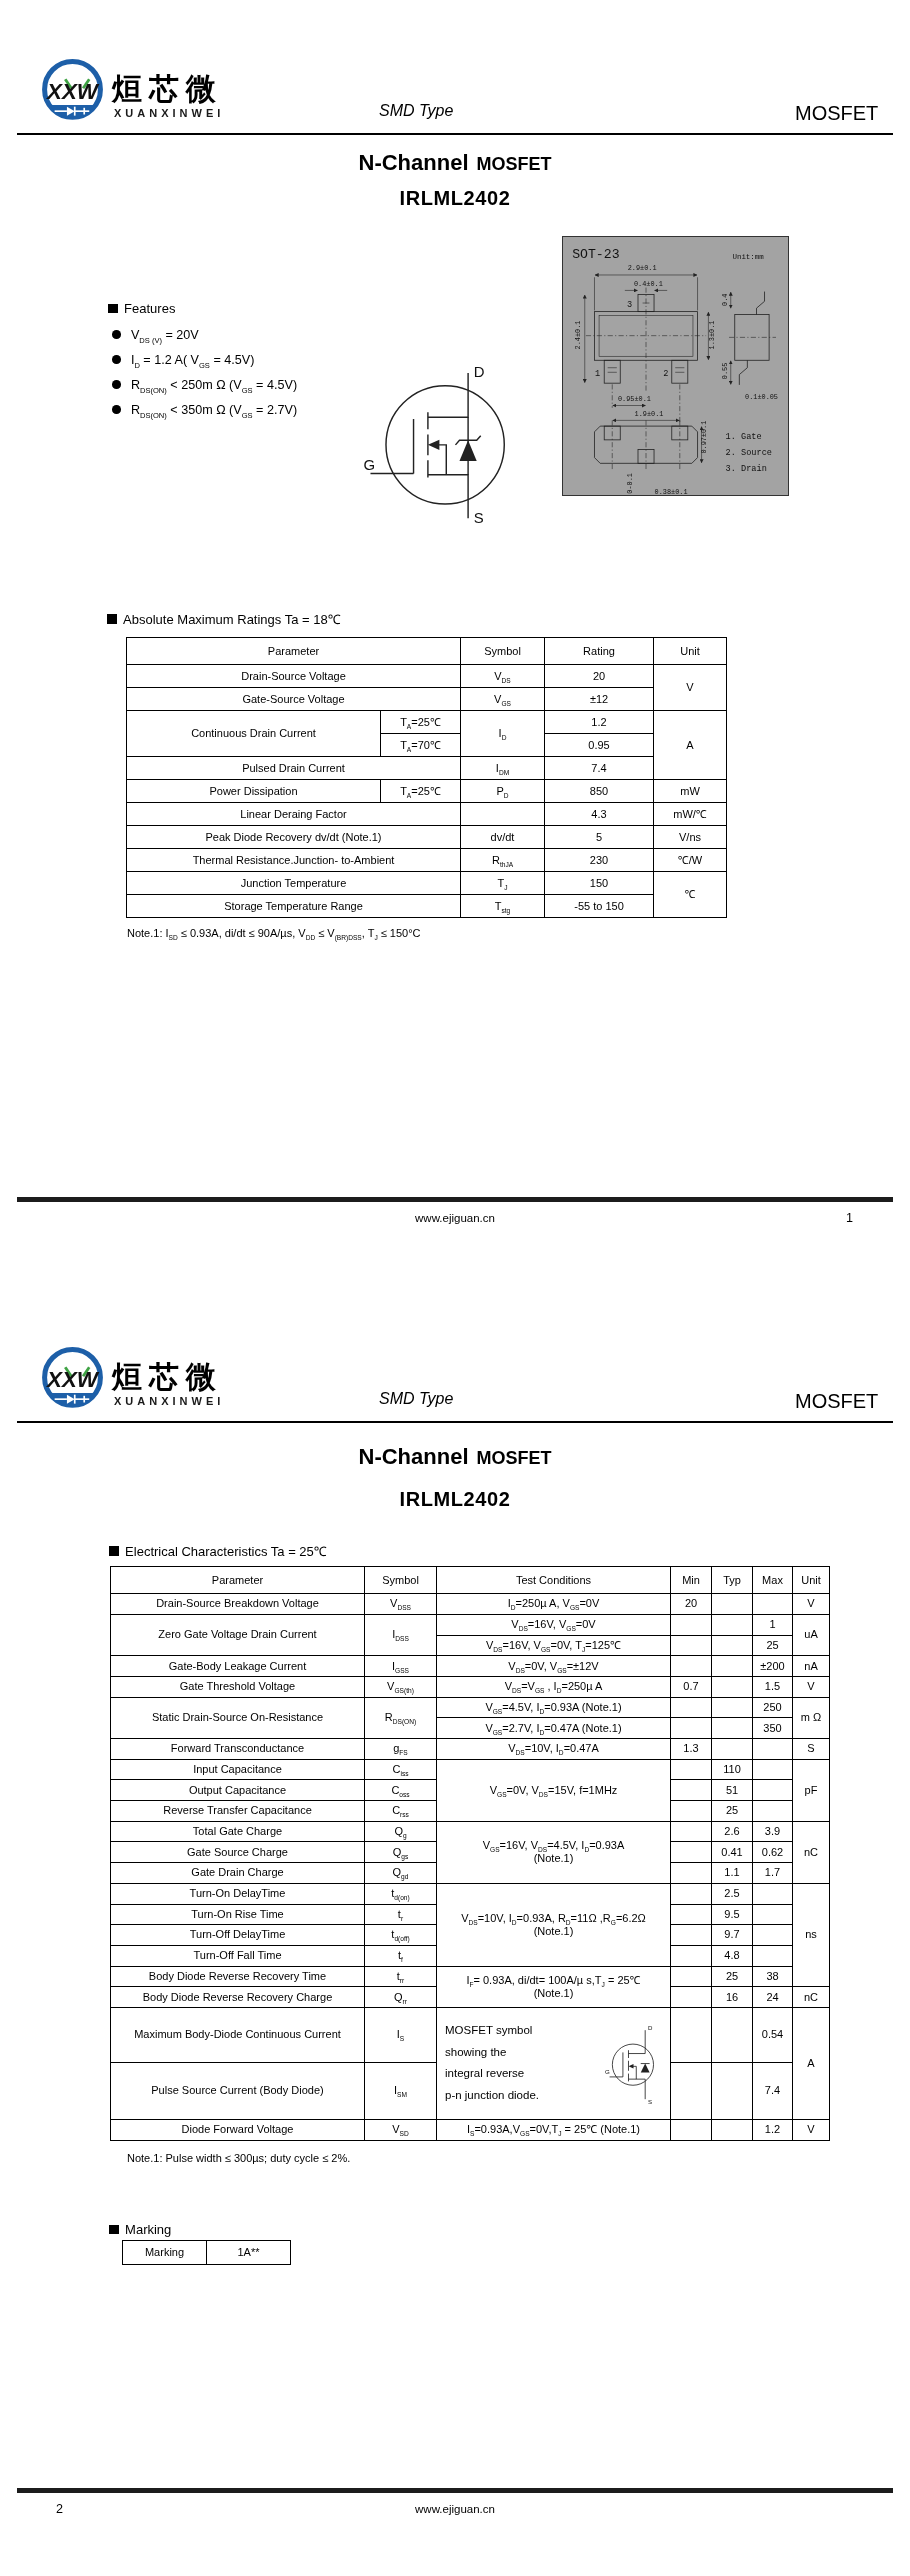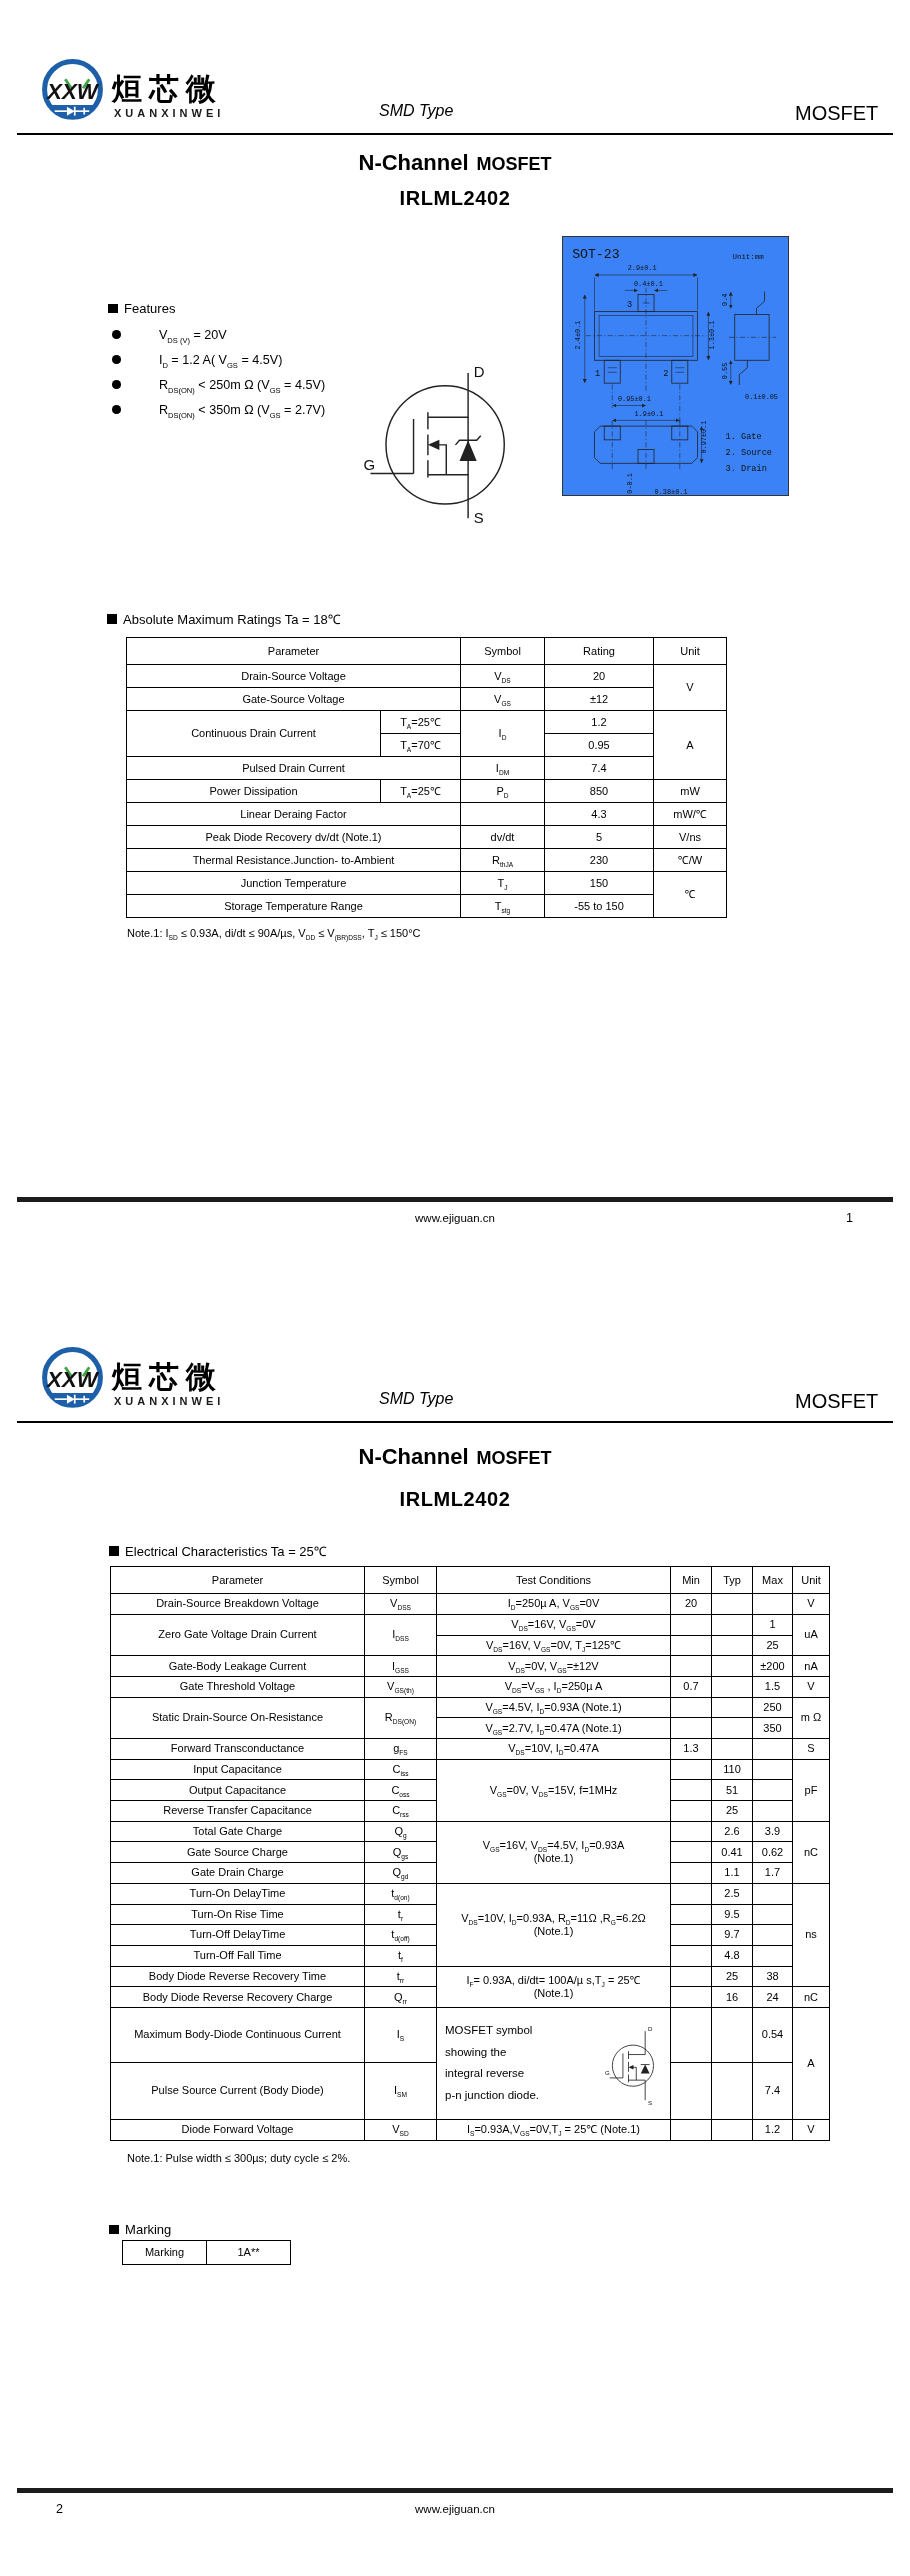--- a/index.html
+++ b/index.html
@@ -16,45 +16,45 @@
   
   .titleband{left:0;width:910px;text-align:center;}
   .t1{font-size:22px;font-weight:bold;}
   .t1b{font-size:18px;font-weight:bold;margin-left:8px;}
   .t2{font-size:20px;font-weight:bold;letter-spacing:0.6px;}
   
   .sect{font-size:13px;display:flex;align-items:center;}
   .sq{display:inline-block;width:9.8px;height:9.8px;background:#000;margin-right:6.3px;flex:0 0 auto;}
   
   .feat{list-style:none;margin:0;padding:0;}
-  .feat li{display:flex;align-items:center;height:25px;font-size:12.6px;gap:28px;}
+  .feat li{display:flex;align-items:center;height:25px;font-size:12.6px;}
   .dot{width:8.6px;height:8.6px;border-radius:50%;background:#000;margin-right:10.3px;flex:0 0 auto;}
   
   table.t{border-collapse:collapse;table-layout:fixed;font-size:11px;border:1.7px solid #000;padding-left:47px;}
   table.t td,table.t th{border:1.1px solid #000;padding:1.1px 4.6px;text-align:center;font-weight:400;vertical-align:middle;line-height:1.2;overflow:hidden;}
   table.t tr.hd th{height:24px;border-bottom:1.7px solid #000;}
   td.l{text-align:left;}
   td.cond{text-align:left;white-space:pre-line;}
   td.condc{text-align:center;white-space:pre-line;}
   sub{font-size:60%;line-height:0;}
   .note{font-size:11px;}
   
-  .pkgbox{border:1.1px solid #333;background:#3b82f6;}
+  .pkgbox{border:1.1px solid #333;background:#a3a3a3;}
   
   .ft-rule{left:17px;width:876px;height:5.2px;background:#1c1c1c;}
   .ft-url{font-size:11.5px;}
   .ft-pg{font-size:12.6px;}
   svg text{font-family:"Liberation Mono",monospace;fill:#111;}
   svg .sans{font-family:"Liberation Sans",sans-serif;}
   .symline{stroke:#222;fill:none;stroke-width:2.5;}
   .pk{stroke:#222;fill:none;stroke-width:1.4;}
   .pkt{stroke:#222;fill:none;stroke-width:1;}
   .dash{stroke-dasharray:9 4 2 4;}
   .dim{stroke:#222;stroke-width:1;}
-  .is-cond{display:flex;align-items:flex-end;justify-content:space-between;padding:3.4px 2.3px 3.4px 8px;}
+  .is-cond{display:flex;align-items:flex-start;justify-content:space-between;padding:3.4px 2.3px 3.4px 8px;}
   .is-cond .txt{font-size:11.5px;line-height:1.9;white-space:pre-line;text-align:left;}
 </style>
 </head>
 <body>
 
 <div id="doc">
 
 <div class="page">
 
   <svg class="abs" style="left:39px;top:57px;" width="67" height="67" viewBox="0 0 120 120">

